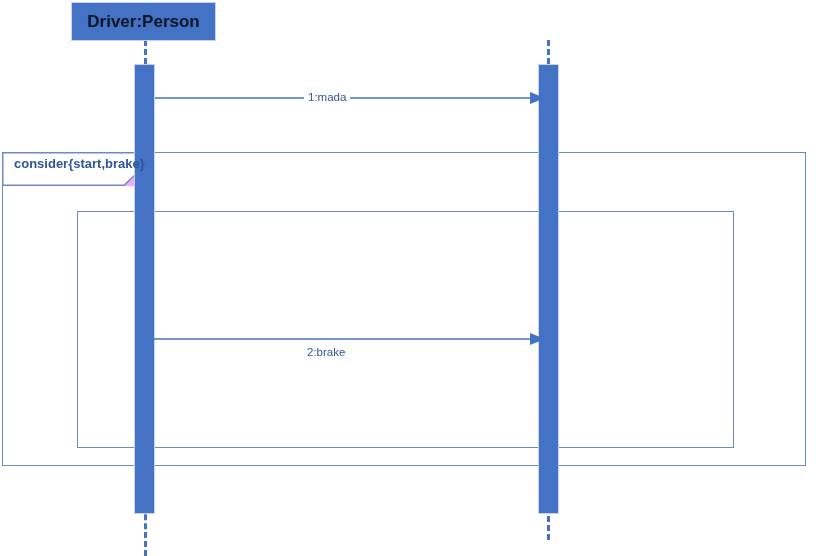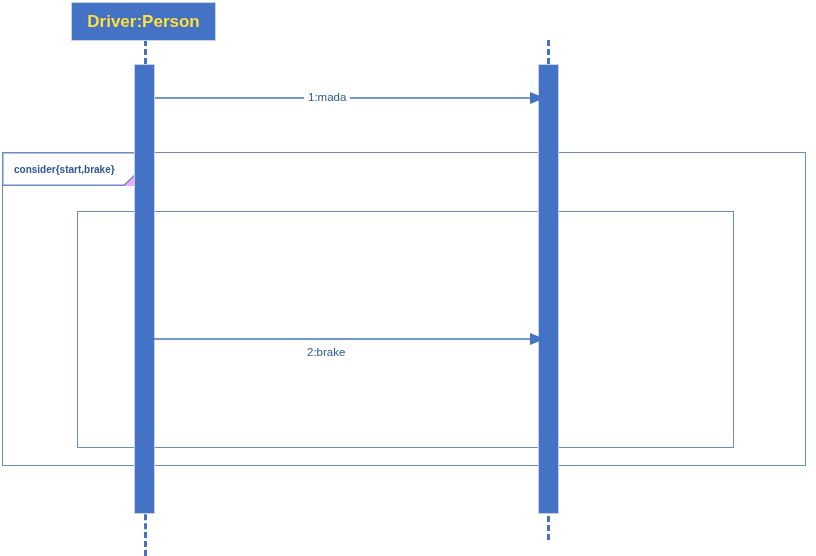--- a/index.html
+++ b/index.html
@@ -17,21 +17,21 @@
     background: #ffffff;
     overflow: hidden;
   }
 
   
   .participant-box {
     position: absolute;
     box-sizing: border-box;
     background: #4472C4;
     border: 1px solid #C5D3EA;
-    color: #fde047;
+    color: #0f172a;
     font-weight: bold;
     font-size: 17px;
     display: flex;
     align-items: center;
     justify-content: center;
     letter-spacing: 0px;
     text-shadow: 0 0 1px rgba(0,0,0,0.12);
   }
 
   
@@ -53,26 +53,26 @@
   .fragment {
     position: absolute;
     box-sizing: border-box;
     border: 1.5px solid #6B8BC3;
     background: transparent;
   }
   .fragment-label {
     position: absolute;
     box-sizing: border-box;
     color: #2F5597;
-    font-size: 10px;
+    font-size: 13px;
     font-weight: bold;
     white-space: nowrap;
     padding: 4px 8px 4px 8px;
     display: flex;
-    align-items: center;
+    align-items: flex-start;
     background: #f0abfc;
   }
   .fragment-label svg {
     position: absolute;
     top: 0;
     left: 0;
     overflow: visible;
   }
   .fragment-label span {
     position: relative;

